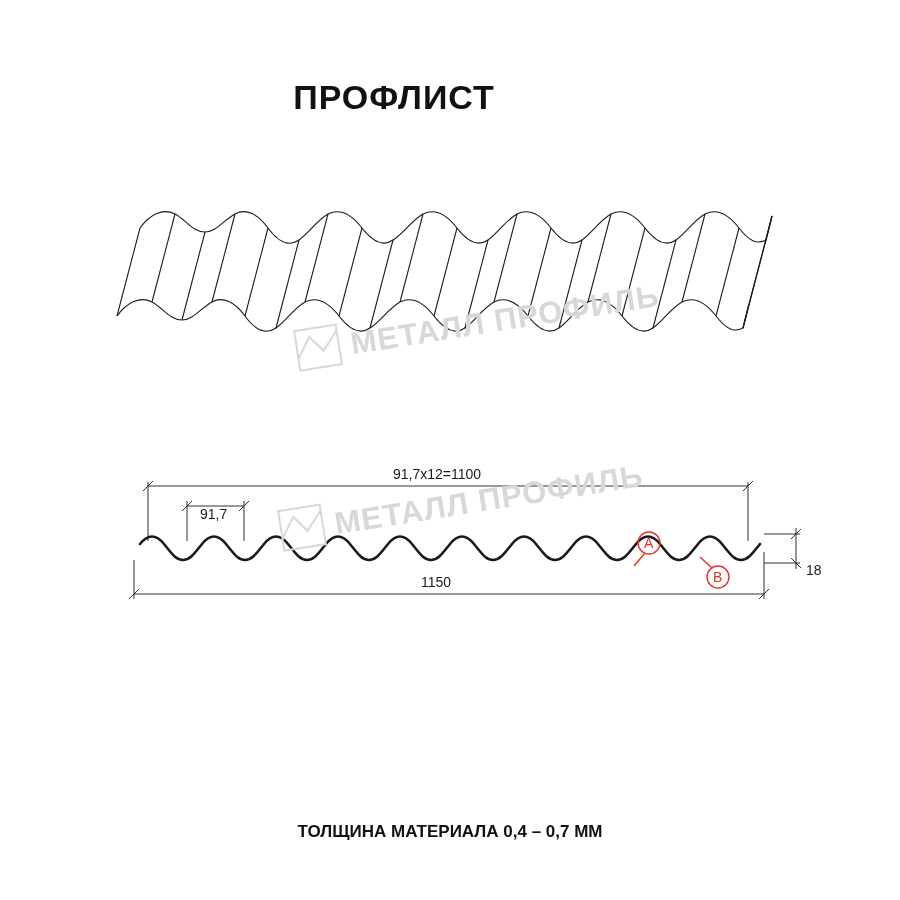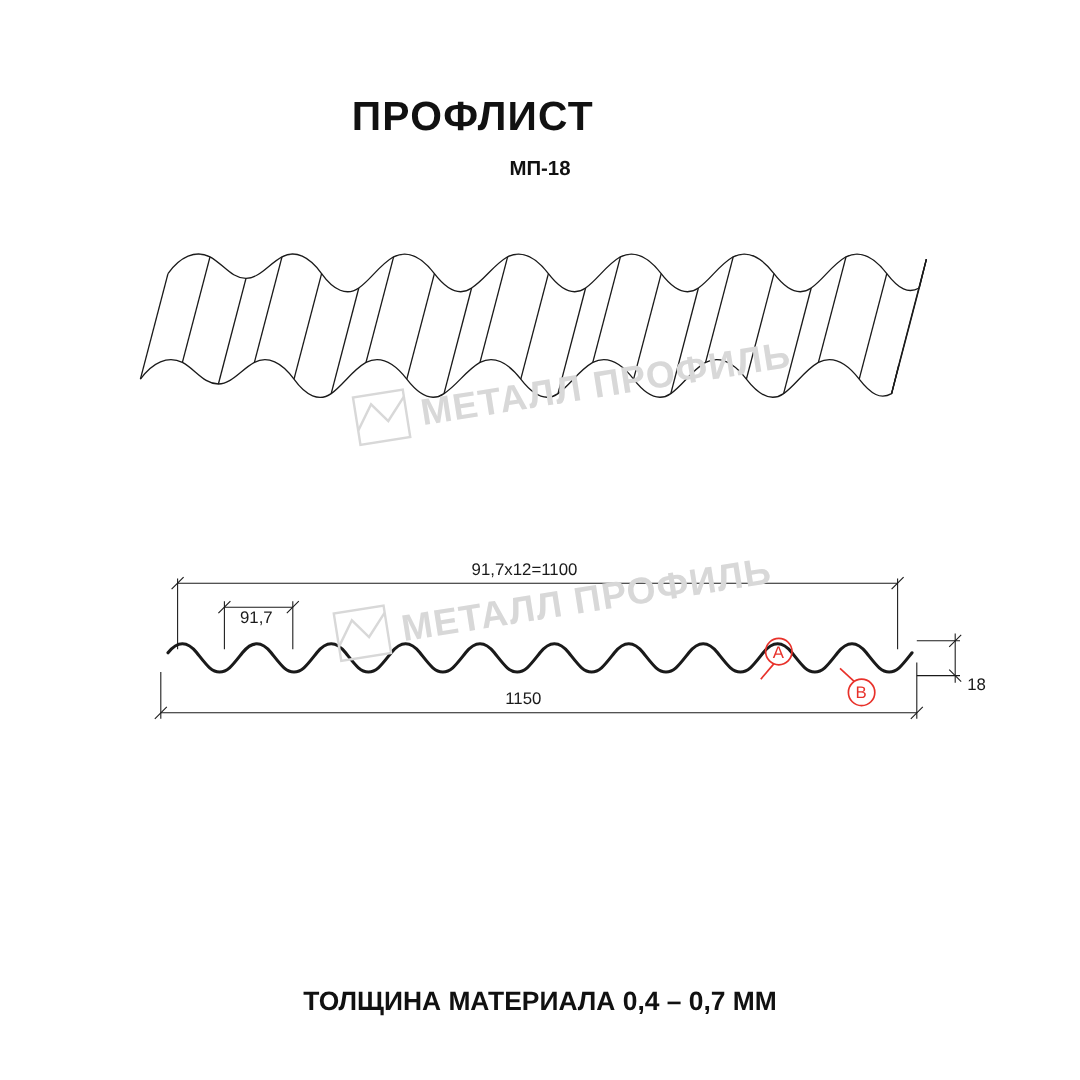--- a/index.html
+++ b/index.html
@@ -41,21 +41,21 @@
     font-size: 17px;
     font-weight: bold;
     color: #111;
   }
   .footer {
     position: absolute;
     left: 0;
     top: 822px;
     width: 900px;
     text-align: center;
-    font-size: 22px;
+    font-size: 17px;
     font-weight: bold;
     color: #111;
   }
   svg { display: block; }
   .ln   { fill: none; stroke: #1a1a1a; stroke-width: 1.1; }
   .lnth { fill: none; stroke: #1a1a1a; stroke-width: 2.6; stroke-linejoin: round; stroke-linecap: round; }
   .dim  { fill: none; stroke: #1a1a1a; stroke-width: 0.9; }
   .mark { fill: none; stroke: #e8312a; stroke-width: 1.4; }
   .marktxt { fill: #e8312a; font-family: "Liberation Sans", sans-serif; font-size: 14px; }
   .dimtxt { fill: #1a1a1a; font-family: "Liberation Sans", sans-serif; font-size: 14px; }
@@ -71,21 +71,20 @@
     font-weight: bold;
     letter-spacing: 1px;
   }
 </style>
 </head>
 <body>
 
 <div class="sheet">
 
   <div class="title">ПРОФЛИСТ</div>
-  <div class="subtitle">МП-18</div>
 
   <svg class="sheet" width="900" height="900" viewBox="0 0 900 900">
 
     <g>
 
       <path class="ln" d="M140,228
         C 150,214 163,208 175,214
         C 186,220 193,232 205,232
         C 216,232 224,220 235,214
         C 246,208 258,214 268,228

